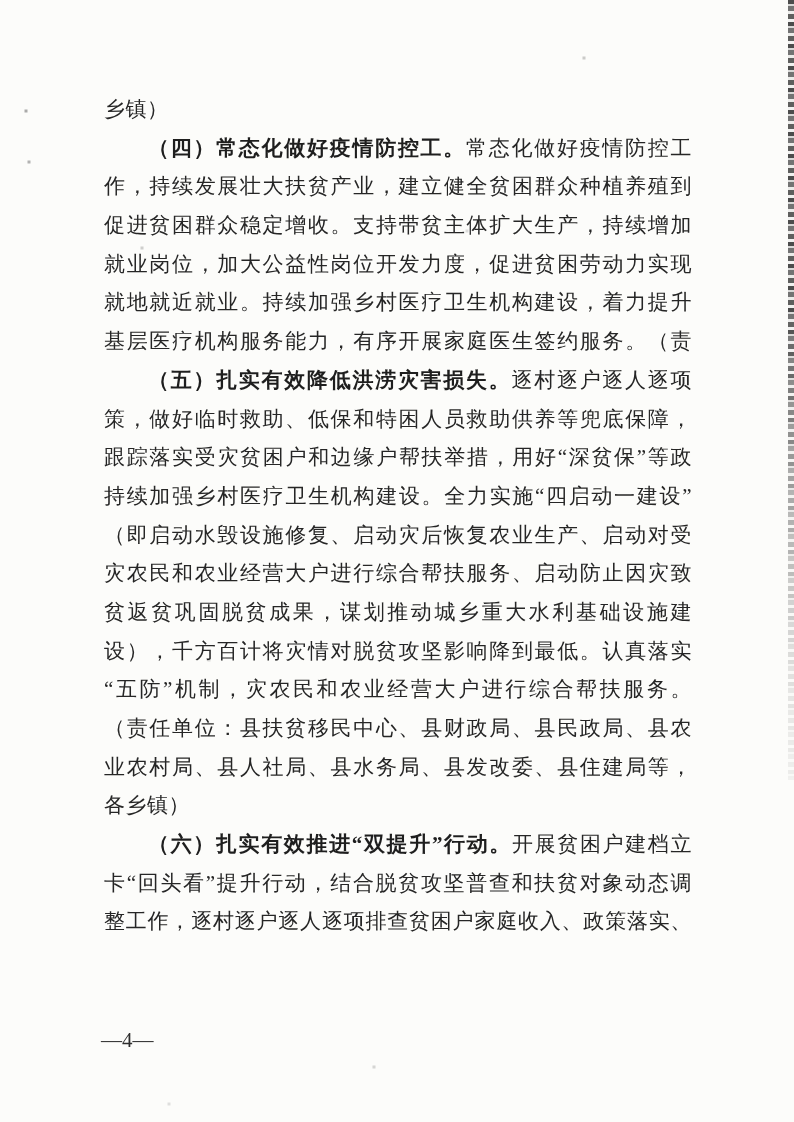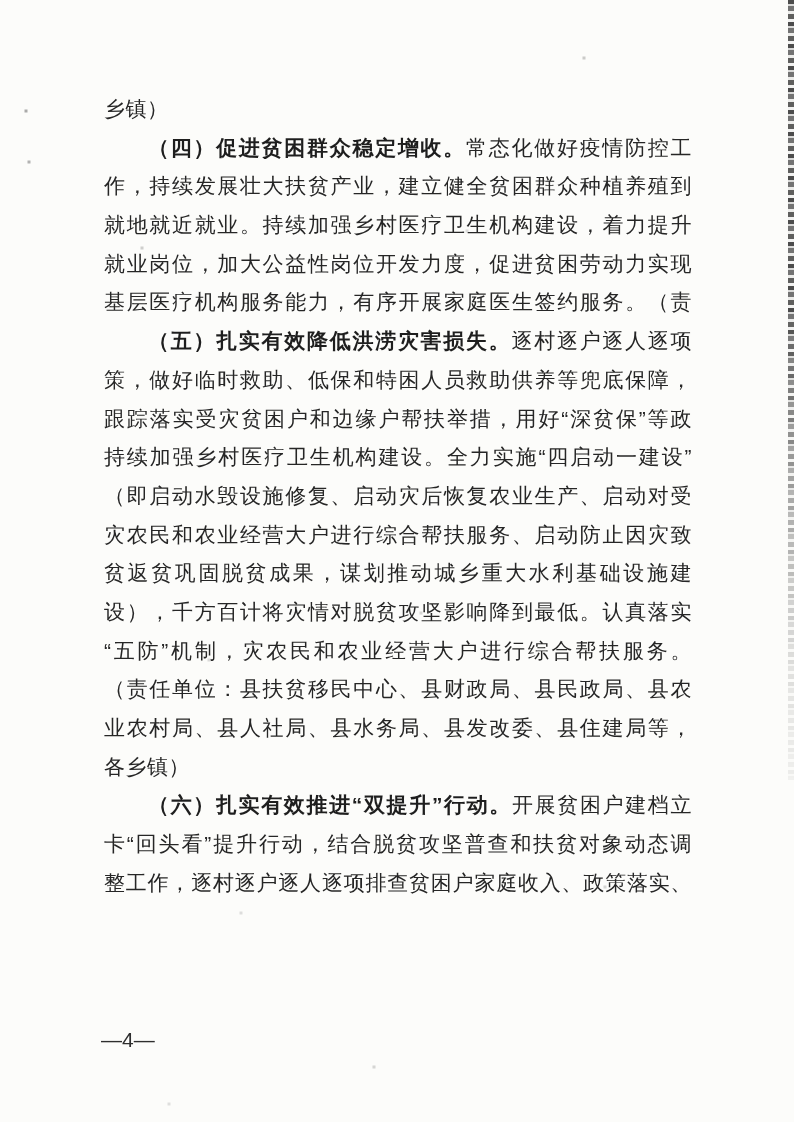--- a/index.html
+++ b/index.html
@@ -8,21 +8,21 @@
     padding: 0;
     background: #e8e8e8;
   }
   .page {
     position: relative;
     width: 794px;
     height: 1122px;
     margin: 0 auto;
     background: #fcfcfa;
     overflow: hidden;
-    font-family: Liberation Sans, sans-serif;
+    font-family: Liberation Serif, serif;
     color: #262626;
   }
   
   .doc-body {
     position: absolute;
     left: 104px;
     top: 90px;
     width: 588px;
     font-size: 21px;
     line-height: 38.7px;
@@ -96,24 +96,25 @@
   }
 </style>
 </head>
 <body>
 
 <div class="page">
   <div class="scan-edge"></div>
   <div class="specks"></div>
   <div class="doc-body" id="body-lines">
       <div class="line"><span>乡镇）</span></div>
-      <div class="line fill indent"><span class="bold">（四）促进贫困群众稳定增收。</span><span>常态化做好疫情防控工</span></div>
+      <div class="line fill indent"><span class="bold">（四）常态化做好疫情防控工。</span><span>常态化做好疫情防控工</span></div>
       <div class="line fill"><span>作，持续发展壮大扶贫产业，建立健全贫困群众种植养殖到</span></div>
+      <div class="line fill"><span>促进贫困群众稳定增收。支持带贫主体扩大生产，持续增加</span></div>
+      <div class="line fill"><span>就业岗位，加大公益性岗位开发力度，促进贫困劳动力实现</span></div>
       <div class="line fill"><span>就地就近就业。持续加强乡村医疗卫生机构建设，着力提升</span></div>
-      <div class="line fill"><span>就业岗位，加大公益性岗位开发力度，促进贫困劳动力实现</span></div>
       <div class="line fill"><span>基层医疗机构服务能力，有序开展家庭医生签约服务。（责</span></div>
       <div class="line fill indent"><span class="bold">（五）扎实有效降低洪涝灾害损失。</span><span>逐村逐户逐人逐项</span></div>
       <div class="line fill"><span>策，做好临时救助、低保和特困人员救助供养等兜底保障，</span></div>
       <div class="line fill"><span>跟踪落实受灾贫困户和边缘户帮扶举措，用好“深贫保”等政</span></div>
       <div class="line fill"><span>持续加强乡村医疗卫生机构建设。全力实施“四启动一建设”</span></div>
       <div class="line fill"><span>（即启动水毁设施修复、启动灾后恢复农业生产、启动对受</span></div>
       <div class="line fill"><span>灾农民和农业经营大户进行综合帮扶服务、启动防止因灾致</span></div>
       <div class="line fill"><span>贫返贫巩固脱贫成果，谋划推动城乡重大水利基础设施建</span></div>
       <div class="line fill"><span>设），千方百计将灾情对脱贫攻坚影响降到最低。认真落实</span></div>
       <div class="line fill"><span>“五防”机制，灾农民和农业经营大户进行综合帮扶服务。</span></div>

